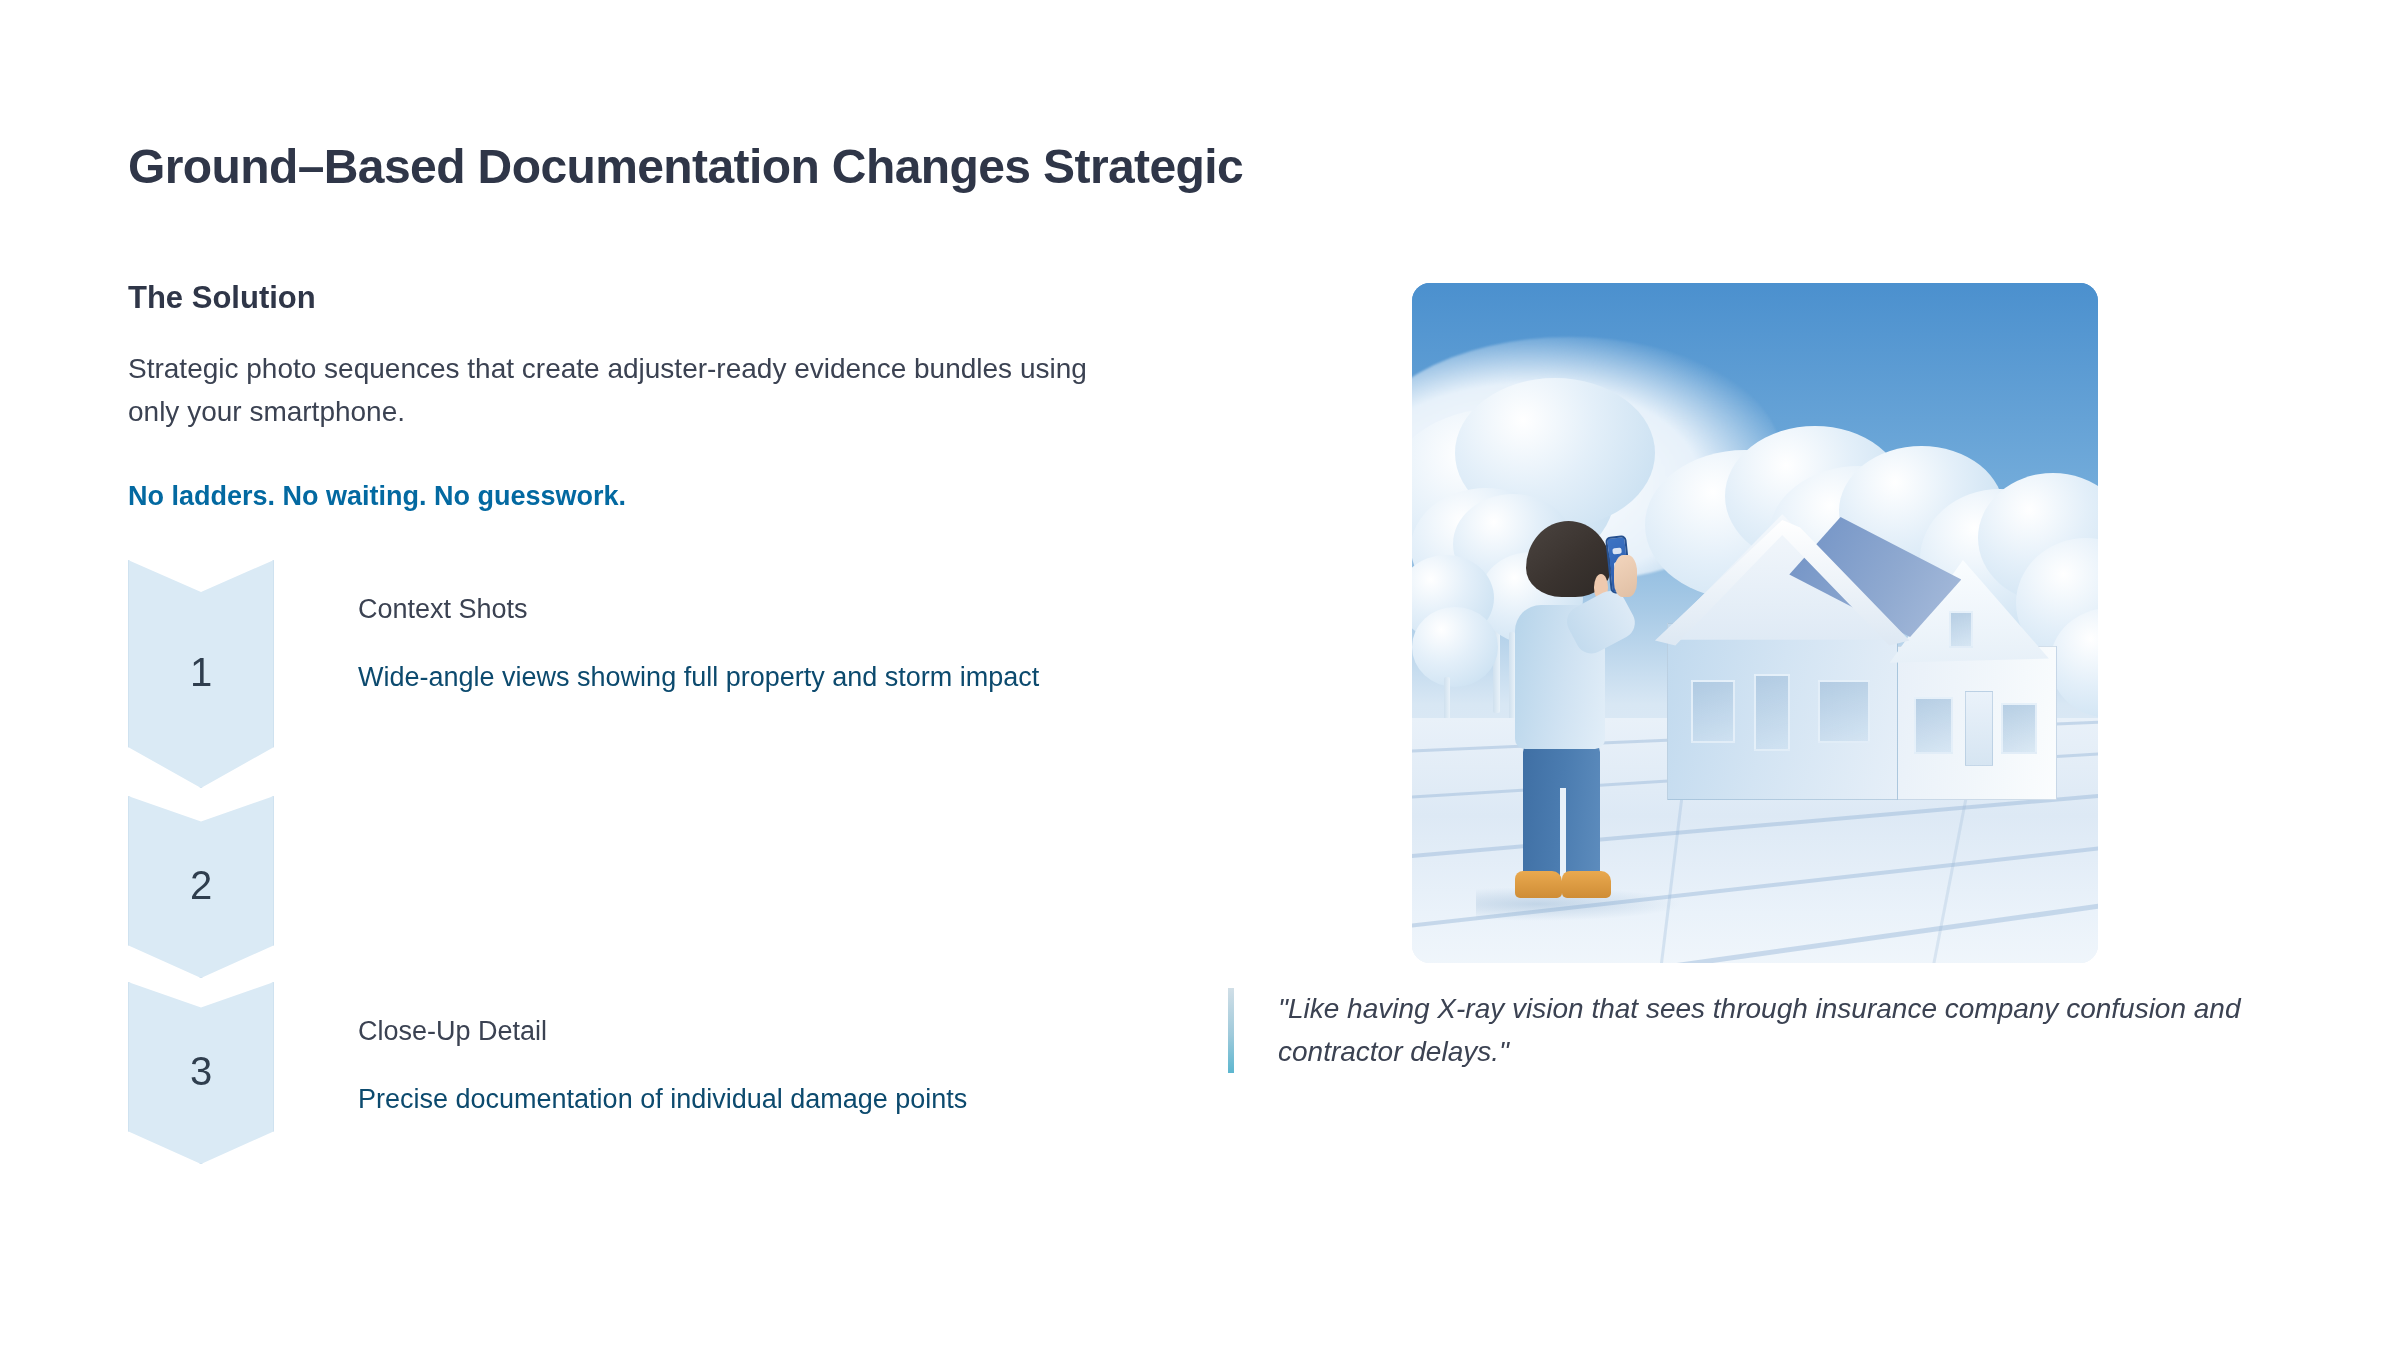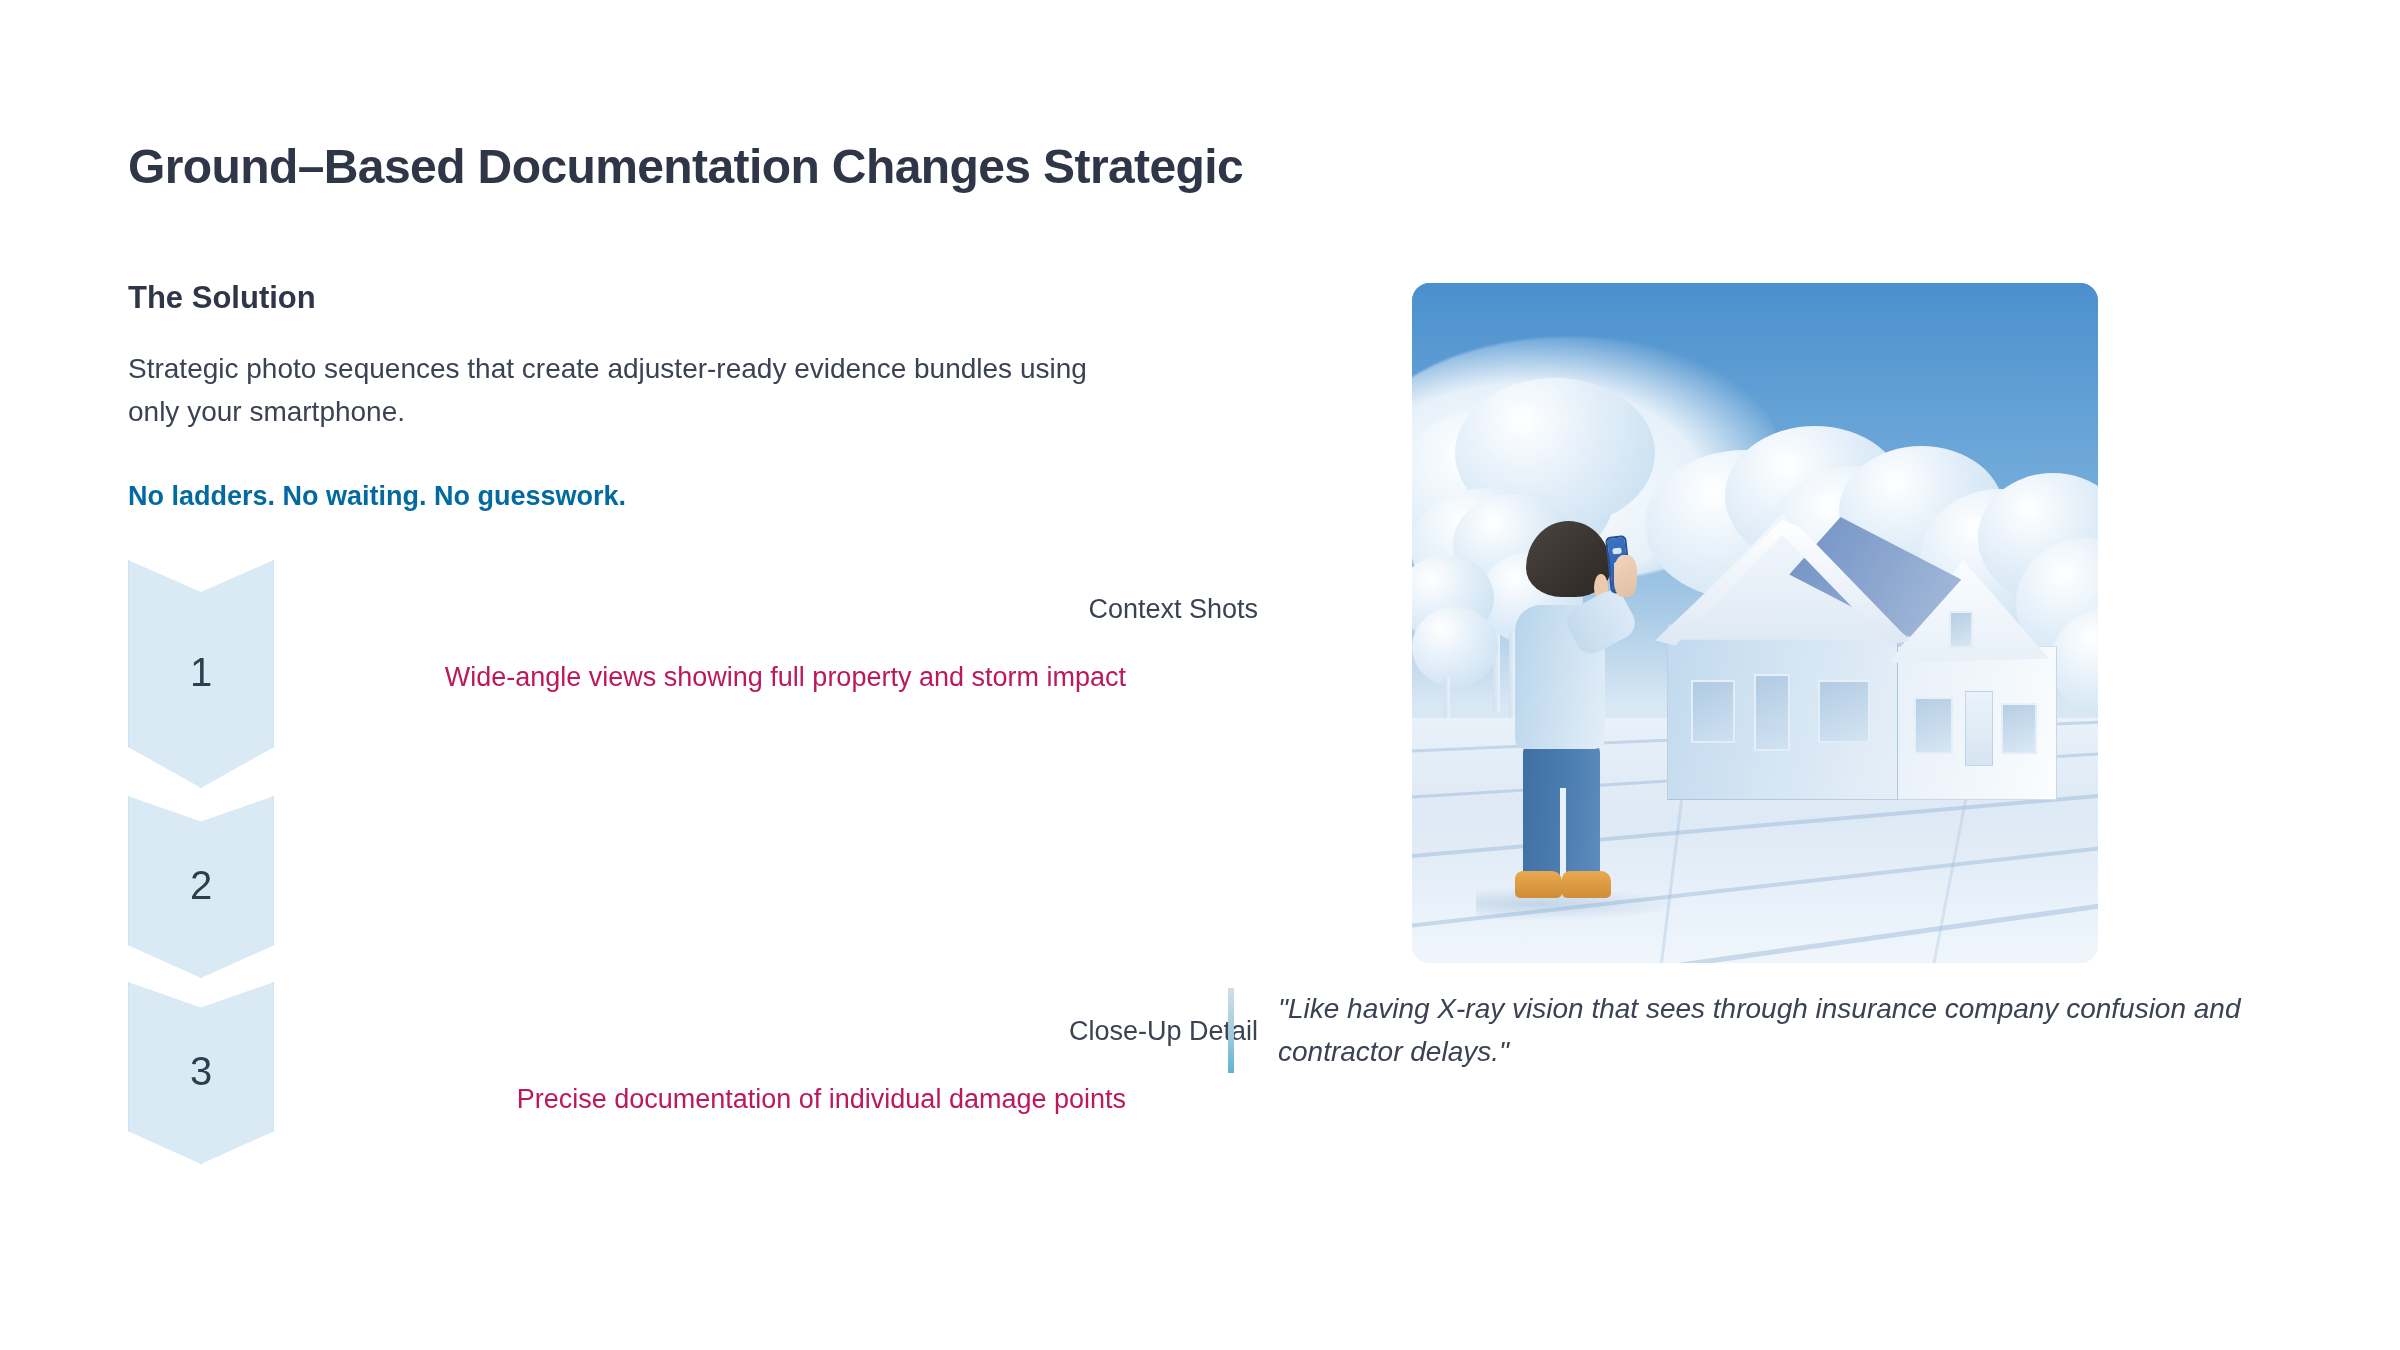--- a/index.html
+++ b/index.html
@@ -96,38 +96,37 @@
     -webkit-clip-path: polygon(0% 0%, 50% 14%, 100% 0%, 100% 82%, 50% 100%, 0% 82%);
     clip-path: polygon(0% 0%, 50% 14%, 100% 0%, 100% 82%, 50% 100%, 0% 82%);
   }
   .chevron .num { transform: translateY(-2px); }
 
   .step-1 .chevron { height: 228px; }
   .step-2 .chevron { height: 182px; }
   .step-3 .chevron { height: 182px; }
 
   .step-text {
-    padding-left: 52px;
+    padding-left: 84px;
     padding-top: 32px;
     flex: 1 1 auto;
-    text-align: right;
   }
 
   .step-title {
     font-size: 27px;
     font-weight: 400;
     color: #3b4252;
     line-height: 1.3;
   }
 
   .step-desc {
     margin-top: 30px;
     font-size: 27px;
     font-weight: 400;
-    color: #be185d;
+    color: #0c4a6e;
     line-height: 1.5;
     max-width: 800px;
   }
 
   
   .illustration {
     position: absolute;
     left: 1412px;
     top: 283px;
     width: 686px;

